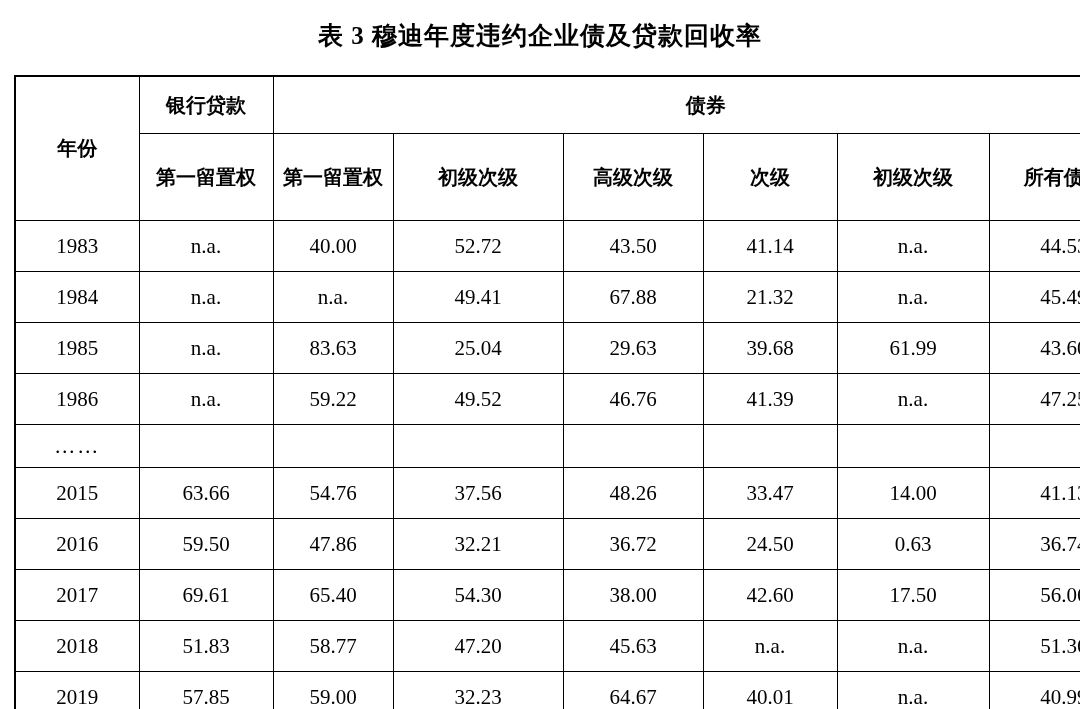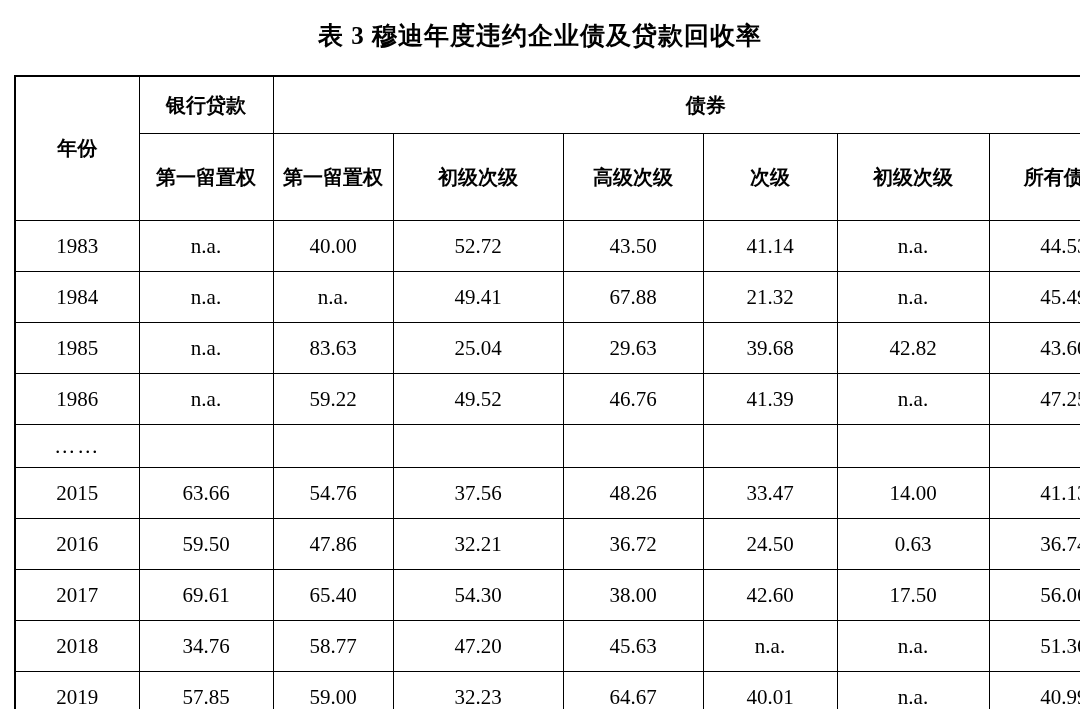--- a/index.html
+++ b/index.html
@@ -142,21 +142,21 @@
           <td>n.a.</td>
           <td>45.49</td>
         </tr>
         <tr class="data-row">
           <td class="rowhead">1985</td>
           <td>n.a.</td>
           <td>83.63</td>
           <td>25.04</td>
           <td>29.63</td>
           <td>39.68</td>
-          <td>42.82</td>
+          <td>61.99</td>
           <td>43.60</td>
         </tr>
         <tr class="data-row">
           <td class="rowhead">1986</td>
           <td>n.a.</td>
           <td>59.22</td>
           <td>49.52</td>
           <td>46.76</td>
           <td>41.39</td>
           <td>n.a.</td>
@@ -197,21 +197,21 @@
           <td>69.61</td>
           <td>65.40</td>
           <td>54.30</td>
           <td>38.00</td>
           <td>42.60</td>
           <td>17.50</td>
           <td>56.06</td>
         </tr>
         <tr class="data-row">
           <td class="rowhead">2018</td>
-          <td>34.76</td>
+          <td>51.83</td>
           <td>58.77</td>
           <td>47.20</td>
           <td>45.63</td>
           <td>n.a.</td>
           <td>n.a.</td>
           <td>51.36</td>
         </tr>
         <tr class="data-row">
           <td class="rowhead">2019</td>
           <td>57.85</td>

